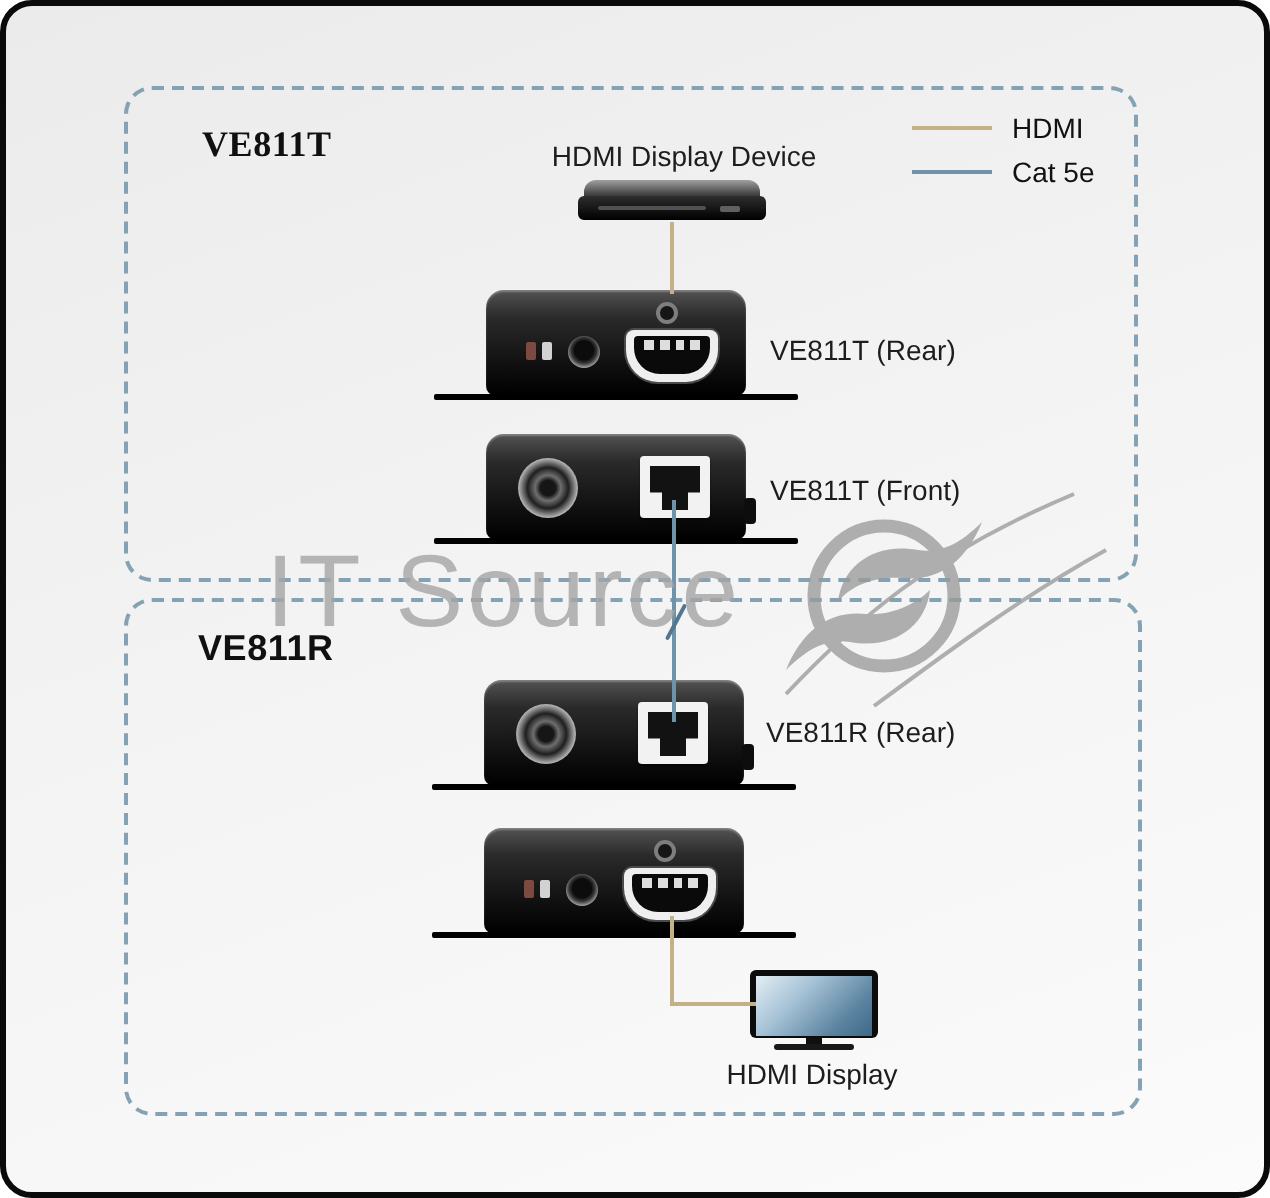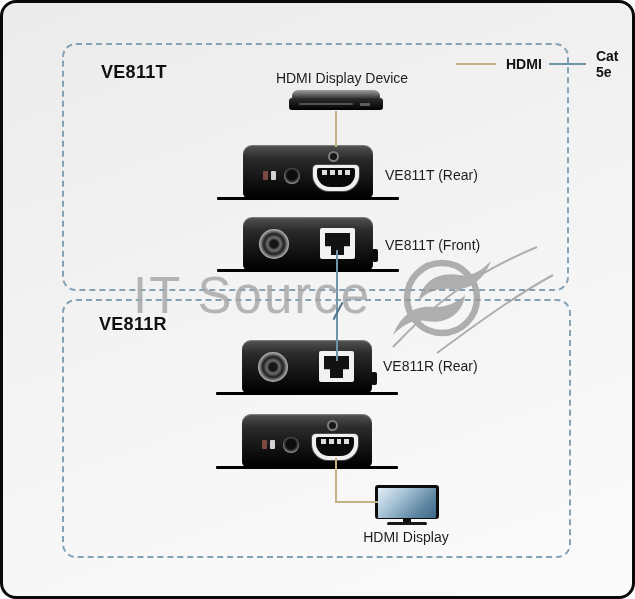--- a/index.html
+++ b/index.html
@@ -17,24 +17,24 @@
     position:absolute;box-sizing:border-box;
     border:2px dashed var(--dashed-border,#84a2b4);
     border-radius:14px;background:transparent;z-index:2;
   }
   .zone-t{left:62px;top:43px;width:507px;height:248px;}
   .zone-r{left:62px;top:299px;width:509px;height:259px;}
   .zone-title{
     position:absolute;font-size:18px;font-weight:bold;color:#101010;
     letter-spacing:.3px;z-index:6;
   }
-  .zone-title-t{left:101px;top:62px;}
+  .zone-title-t{left:101px;top:62px;font-family:Liberation Serif, serif;}
   .zone-title-r{left:99px;top:314px;}
   
-  .legend{position:absolute;left:456px;top:56px;z-index:6;display:flex;flex-direction:row;gap:7px;font-weight:bold;}
+  .legend{position:absolute;left:456px;top:56px;z-index:6;display:flex;flex-direction:column;gap:7px;}
   .legend-row{display:flex;align-items:center;height:15px;}
   .legend-swatch{width:40px;height:2px;margin-right:10px;}
   .legend-row.hdmi .legend-swatch{background:var(--hdmi-cable,#c2b286);}
   .legend-row.cat5 .legend-swatch{background:var(--cat5e-cable,#6f94aa);}
   .legend-label{font-size:14px;color:#111;}
   
   .txt{position:absolute;font-size:14px;color:#1d1d1d;z-index:6;white-space:nowrap;}
   .txt-center{text-align:center;}
   
   .cable{position:absolute;z-index:20;}

